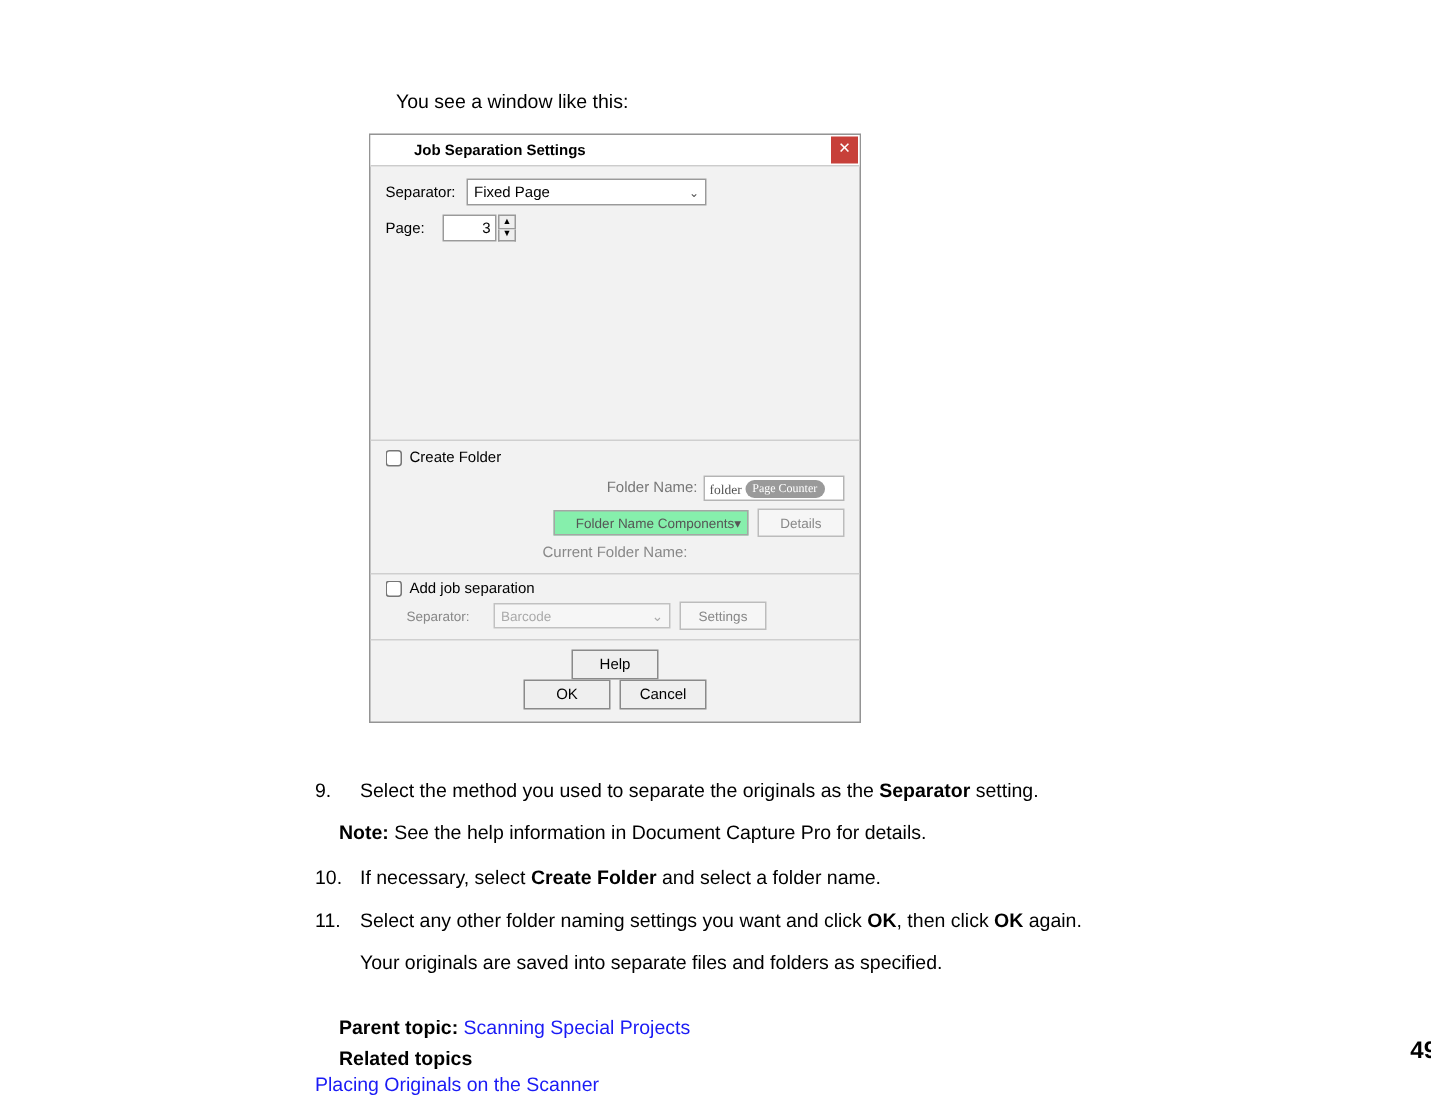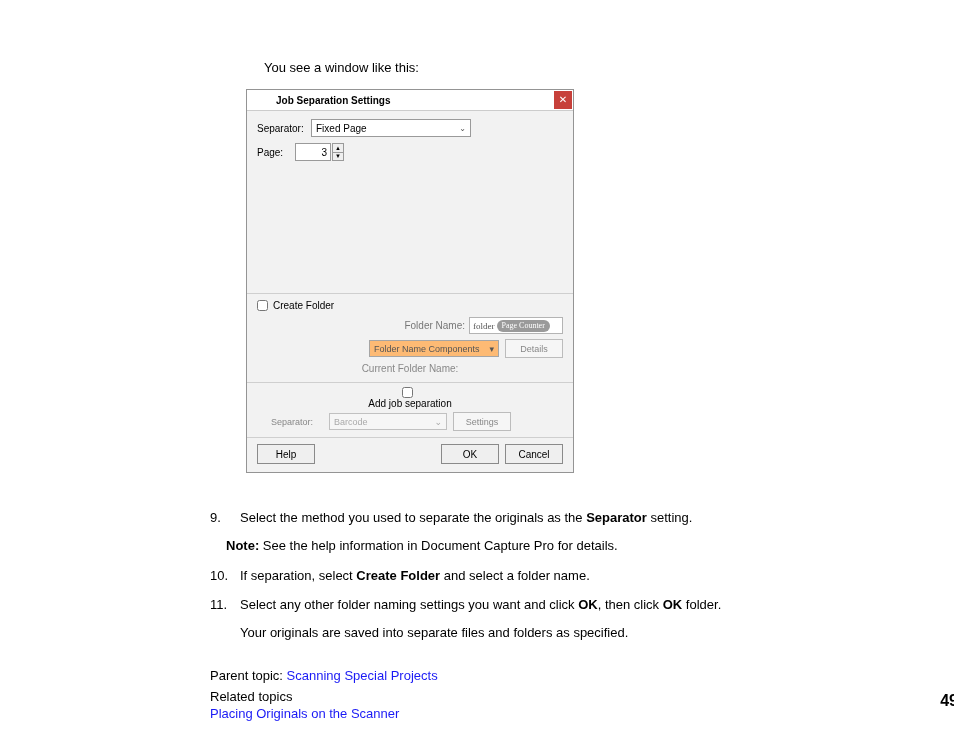--- a/index.html
+++ b/index.html
@@ -168,24 +168,24 @@
     display: flex;
     align-items: center;
     justify-content: flex-end;
     gap: 6px;
     margin-bottom: 5px;
   }
   .fnc-combo {
     width: 120px;
     height: 15px;
     border: 1px solid #a5a5a5;
-    background: #fdba74;
-    display: flex;
-    align-items: center;
-    justify-content: space-between;
+    background: #86efac;
+    display: flex;
+    align-items: center;
+    justify-content: flex-end;
     padding: 0 4px;
     font-size: 9px;
     color: #555;
   }
   .btn-ghost {
     width: 56px;
     height: 17px;
     border: 1px solid #bcbcbc;
     background: #f6f6f6;
     font-size: 9px;
@@ -224,20 +224,21 @@
     padding: 0 4px;
     font-size: 9px;
     color: #aaa;
   }
 
   .footer {
     display: flex;
     align-items: center;
     justify-content: space-between;
     padding: 6px 10px 8px 10px;
+    flex-direction: column;
   }
   .btn {
     width: 56px;
     height: 18px;
     border: 1px solid #8a8a8a;
     background: #efefef;
     font-size: 10px;
     display: flex;
     align-items: center;
     justify-content: center;
@@ -259,21 +260,21 @@
     text-align: left;
   }
   .li .txt { flex: 1; }
   .note {
     margin: 10px 0 14px 16px;
   }
   .saved {
     margin: 8px 0 28px 30px;
   }
   .meta { margin-top: 6px; }
-  .meta .label { font-weight: normal; }
+  .meta .label { font-weight: bold; margin-left: 16px; }
   a.link { color: #1a1af5; text-decoration: none; }
   .pagenum {
     position: absolute;
     bottom: 28px;
     left: 4px;
     width: 100%;
     text-align: right;
     font-size: 16px;
     font-weight: bold;
   }
@@ -336,21 +337,21 @@
         <div class="btn-ghost">Details</div>
       </div>
       <div class="cfn-row">
         <span>Current Folder Name:</span>
       </div>
     </div>
 
     <div class="divider"></div>
 
     <div class="jobsep-area">
-      <div class="chkrow" style="padding:0;color:#000;flex-direction:column;">
+      <div class="chkrow" style="padding:0;color:#000;">
         <input type="checkbox" style="">
         <span>Add job separation</span>
       </div>
       <div class="jobsep-row">
         <span class="lbl2">Separator:</span>
         <div class="js-combo">
           <span>Barcode</span>
           <span>⌄</span>
         </div>
         <div class="btn-ghost">Settings</div>
@@ -377,28 +378,28 @@
       </span>
     </div>
 
     <p class="note">
       <b>Note:</b><span> See the help information in Document Capture Pro for details.</span>
     </p>
 
     <div class="li">
       <span class="num">10.</span>
       <span class="txt">
-        <span>If separation, select </span><b>Create Folder</b><span> and select a folder name.</span>
+        <span>If necessary, select </span><b>Create Folder</b><span> and select a folder name.</span>
       </span>
     </div>
 
     <div class="li">
       <span class="num">11.</span>
       <span class="txt">
-        <span>Select any other folder naming settings you want and click </span><b>OK</b><span>, then click </span><b>OK</b><span> folder.</span>
+        <span>Select any other folder naming settings you want and click </span><b>OK</b><span>, then click </span><b>OK</b><span> again.</span>
       </span>
     </div>
 
     <p class="saved">Your originals are saved into separate files and folders as specified.</p>
 
     <div class="meta">
       <span class="label">Parent topic: </span><a href="#" class="link">Scanning Special Projects</a>
     </div>
     <div class="meta">
       <span class="label">Related topics</span>

